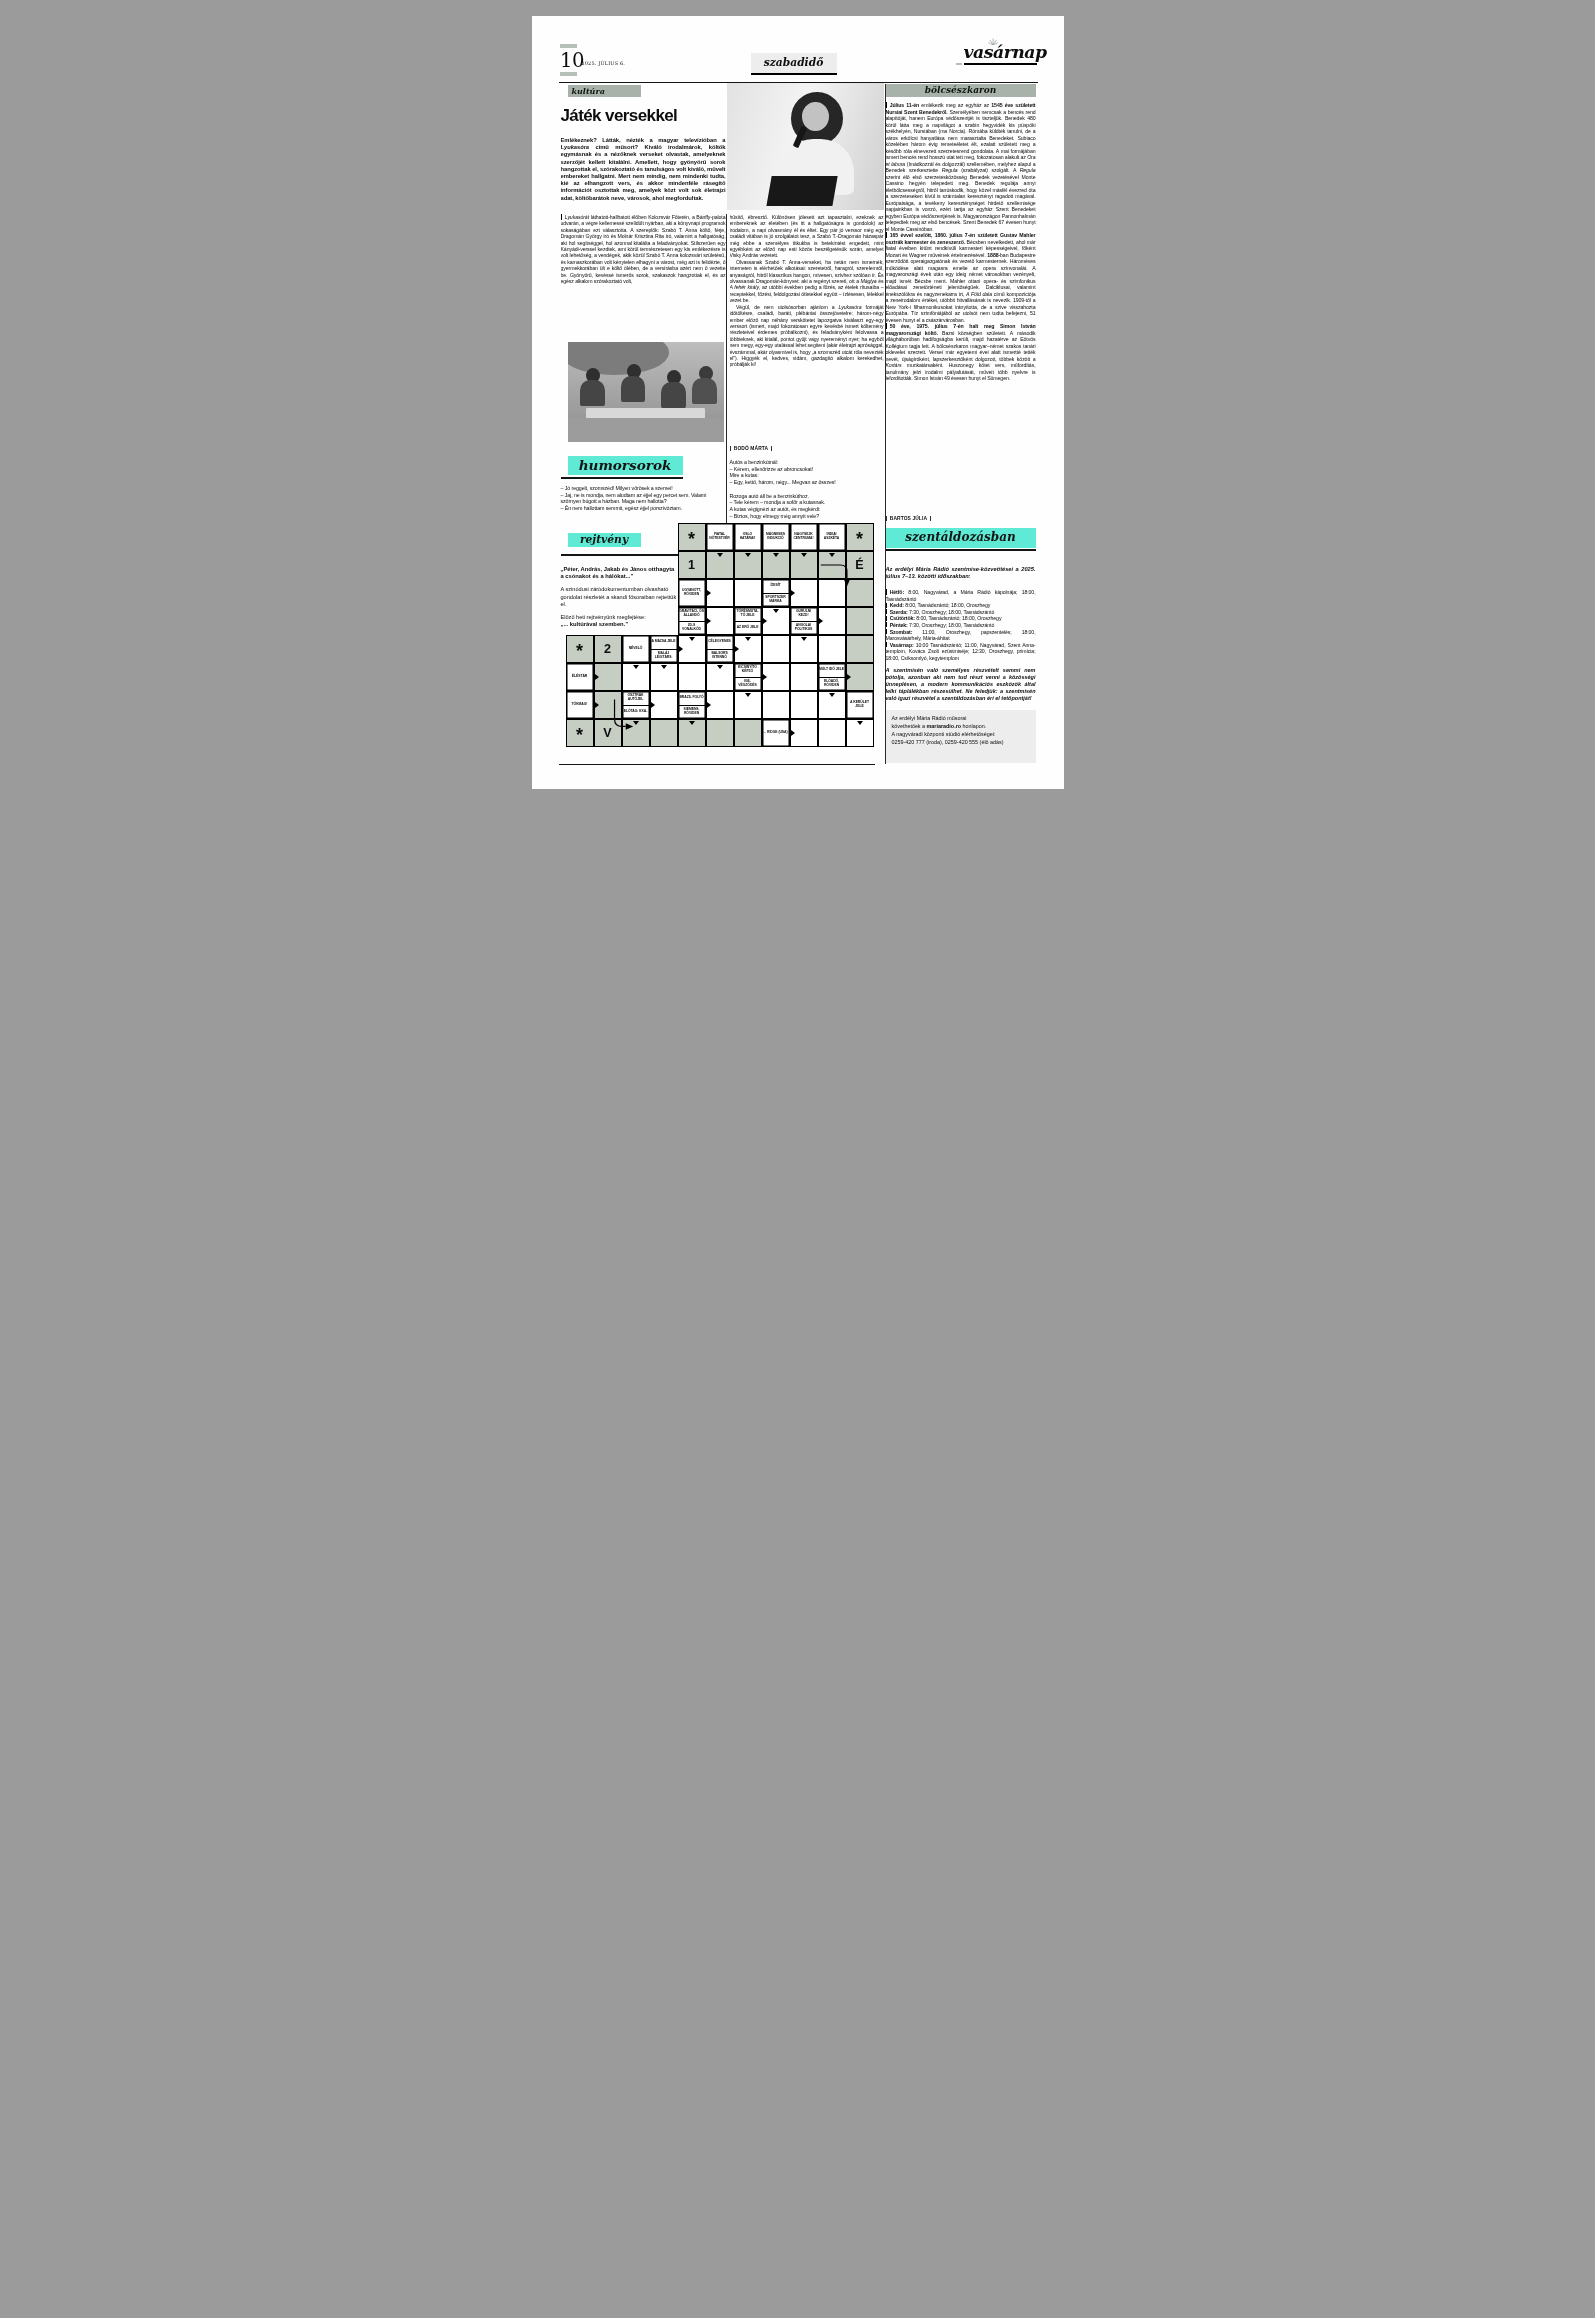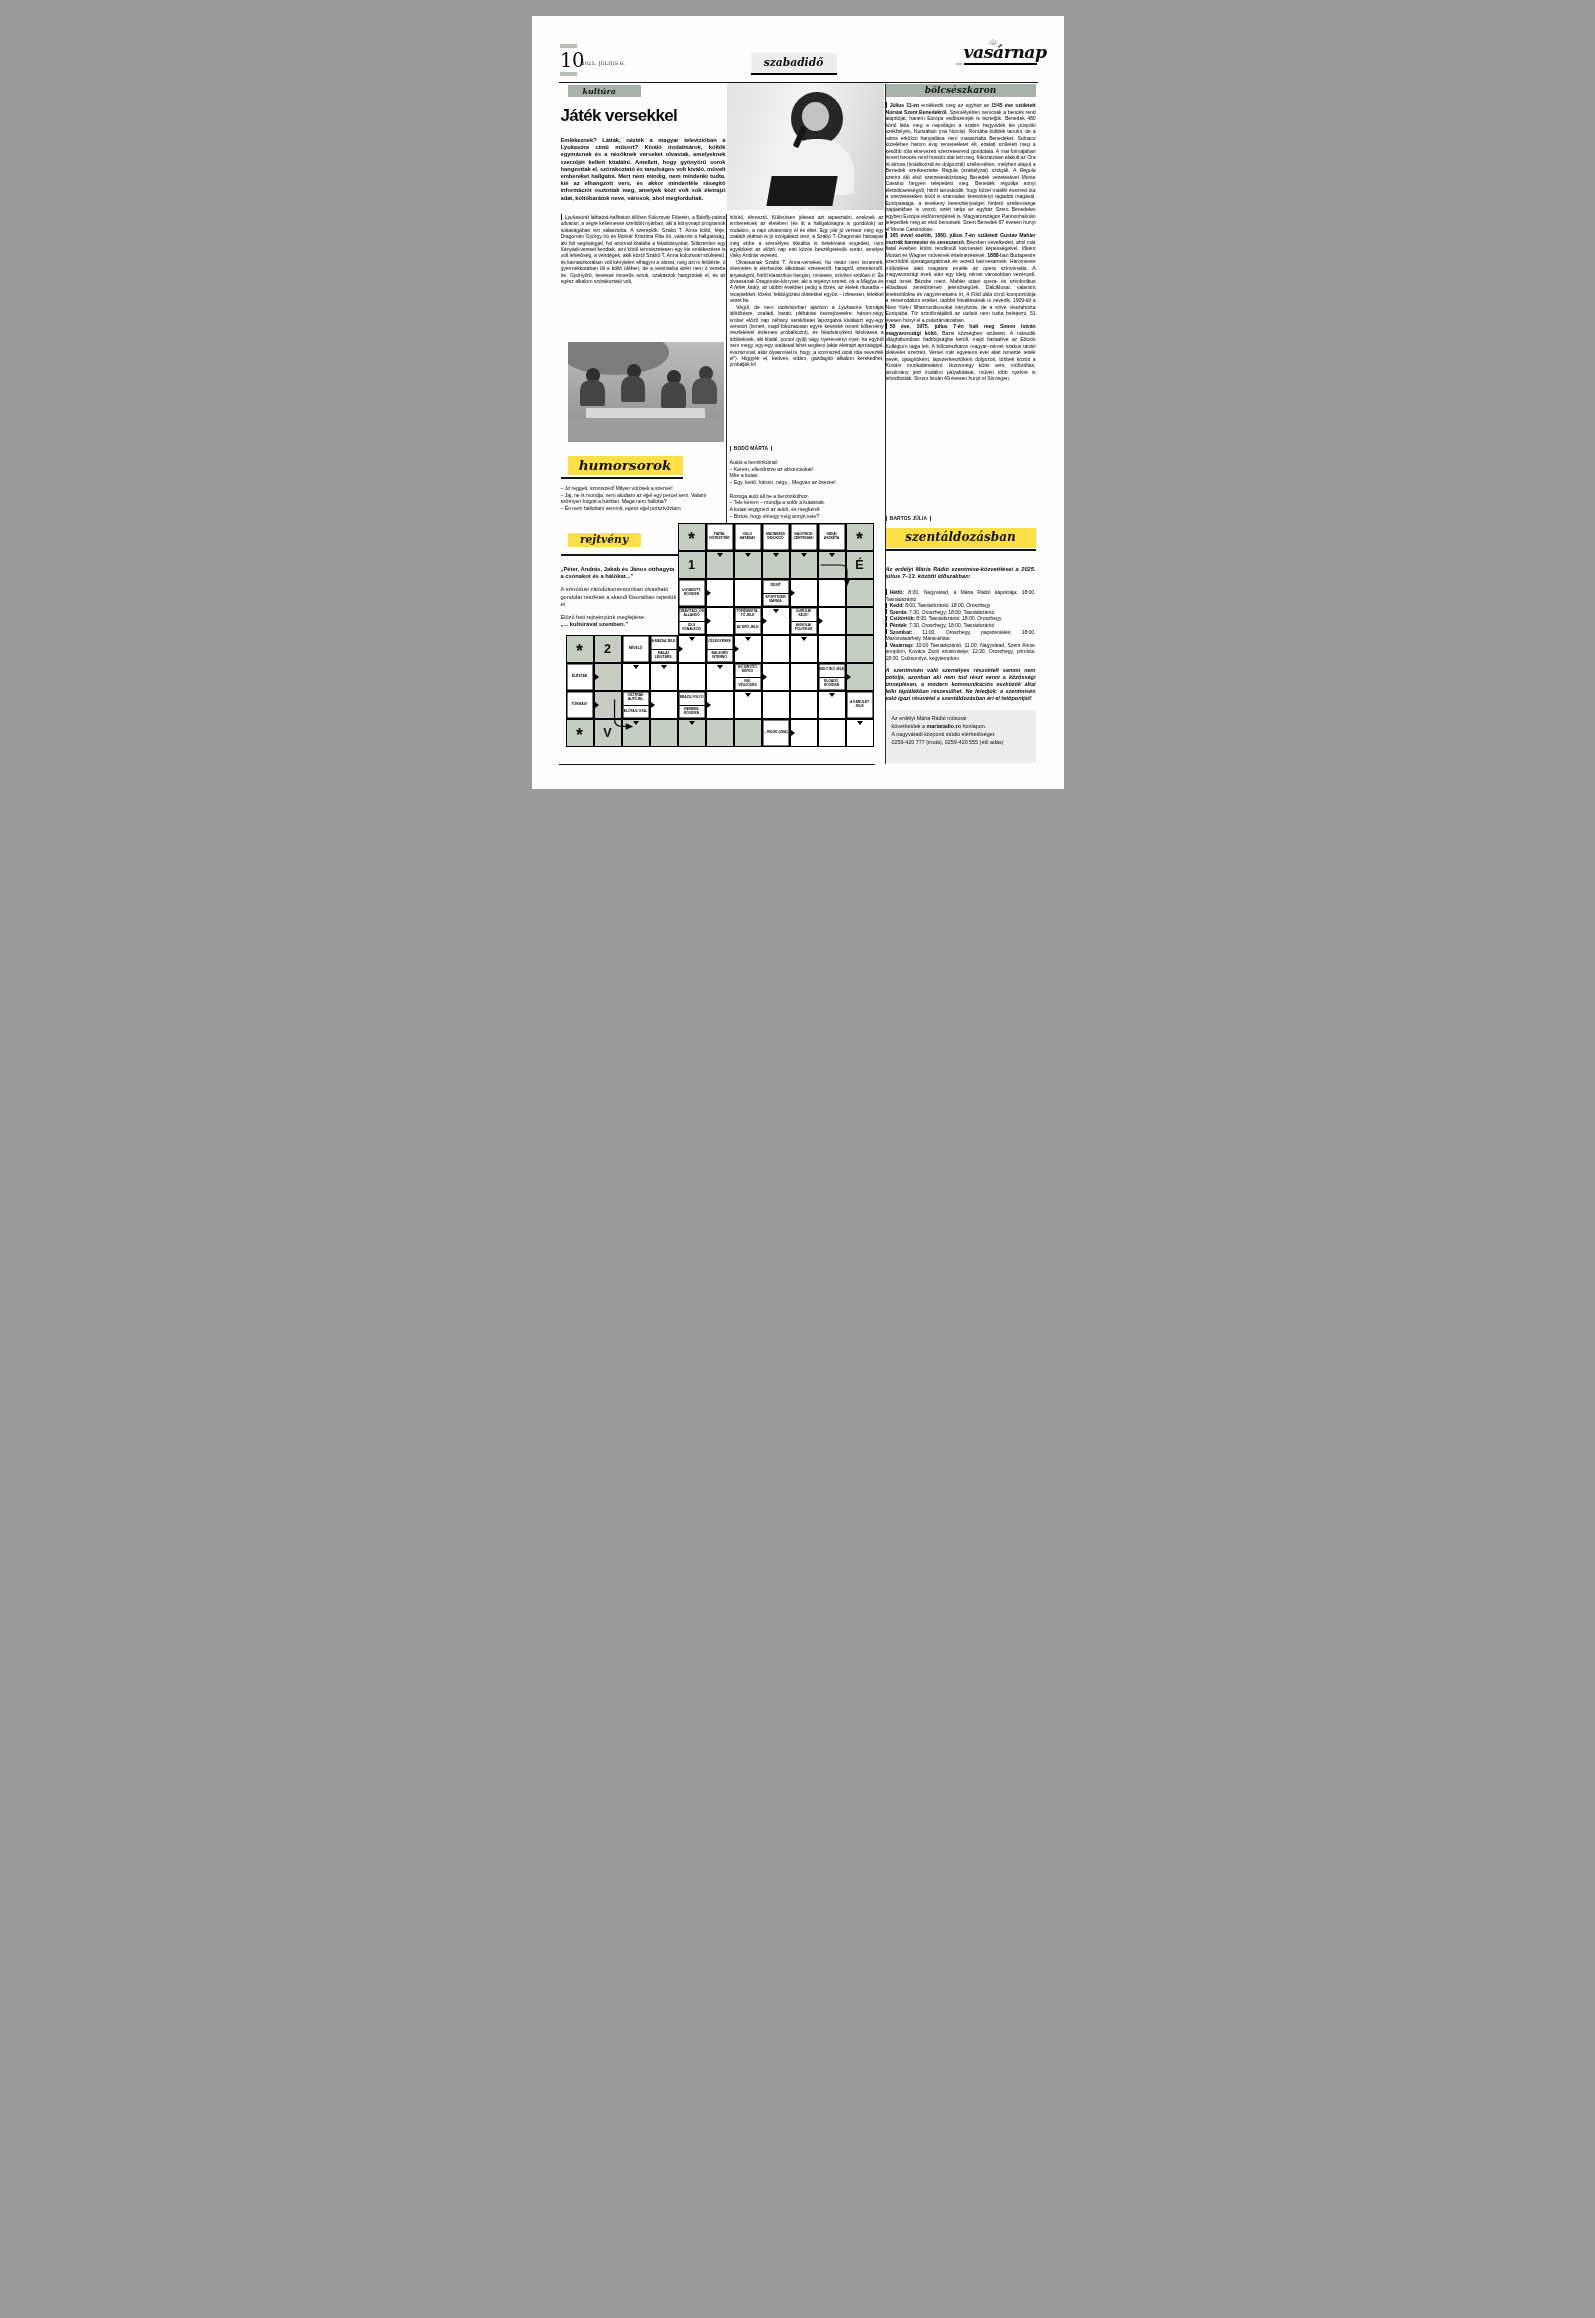--- a/index.html
+++ b/index.html
@@ -23,21 +23,21 @@
   .szabadido{background:#ededed;text-align:center;border-bottom:2.3px solid #000;
              font-family:"DejaVu Serif",serif;font-style:italic;font-weight:700;font-size:10.7px;line-height:20px;}
   .logo{font-family:"DejaVu Serif",serif;font-style:italic;font-weight:700;font-size:17.3px;line-height:18.7px;
         letter-spacing:-0.5px;white-space:nowrap;}
   .logo-wrap{border-bottom:2.3px solid #000;padding-bottom:1.4px;}
   .logo-nub{position:absolute;left:-8px;bottom:-2.3px;width:6px;height:2.3px;background:#b6c0b8;}
   .rule{background:#151515;}
 
   
   .tag-green{background:#a8b2aa;color:#101510;}
-  .tag-gray{background:#fde047;color:#141414;}
+  .tag-gray{background:#5eead4;color:#141414;}
 
   .headline{font-size:17px;line-height:1.05;font-weight:700;letter-spacing:-0.6px;}
   .lead{font-weight:700;font-size:5.8px;line-height:7.2px;text-align:justify;letter-spacing:-0.05px;overflow:hidden;}
   .clip{overflow:hidden;}
   .preline{white-space:pre-line;}
 
   
   .photo{overflow:hidden;position:absolute;}
   .ph1{background:linear-gradient(105deg,#e2e2e2 0%,#f4f4f4 45%,#cfcfcf 100%);}
   .ph1 .hair{position:absolute;left:41%;top:7%;width:33%;height:42%;border-radius:50%;background:#262626;}
@@ -102,21 +102,21 @@
           <line x1="11" y1="15" x2="1" y2="10"></line>
         <line x1="11" y1="15" x2="21" y2="10"></line>
       </g>
     </svg>
     <span class="logo">vasárnap</span>
     <span class="logo-nub"></span>
   </div>
 
   <div class="abs rule" style="left:27px;top:66px;width:479px;height:1.4px;"></div>
 
-  <div class="abs tag-green serif-it" style="left:36px;top:69px;width:73px;height:12px;font-size:8px;line-height:12px;padding-left:15px;box-sizing:border-box;">kultúra</div>
+  <div class="abs tag-green serif-it" style="left:36px;top:69px;width:73px;height:12px;font-size:8px;line-height:12px;padding-left:4px;box-sizing:border-box;">kultúra</div>
 
   <div class="abs headline" style="left:29px;top:91px;width:165px;">Játék versekkel</div>
 
   <div class="abs lead" style="left:29px;top:121px;width:165px;height:73px;"><span>Emlékeznek? Látták, nézték a magyar televízióban a </span><span class="ri">Lyukasóra</span><span> című műsort? Kiváló irodalmárok, költők egymásnak és a nézőknek verseket olvastak, amelyeknek szerzőjét kellett kitalálni. Amellett, hogy gyönyörű sorok hangzottak el, szórakoztató és tanulságos volt kiváló, művelt embereket hallgatni. Mert nem mindig, nem mindenki tudta, kié az elhangzott vers, és akkor mindenféle rásegítő információt osztottak meg, amelyek közt volt sok életrajzi adat, költőbarátok neve, városok, ahol megfordultak.</span></div>
 
   <div class="abs body-txt clip" style="left:29px;top:198px;width:165px;height:118px;">
     <span class="pmark"></span><span><span class="ri">Lyukasórát</span><span> láthatott-hallhatott élőben Kolozsvár Főterén, a Bánffy-palota udvarán, a végre kellemessé szelídült nyárban, aki a könyvnapi programok sokaságában ezt választotta. A szereplők: Szabó T. Anna költő, férje, Dragomán György író és Molnár Krisztina Rita író, valamint a hallgatóság, aki hol segítséggel, hol azonnal kitalálta a feladványokat. Stílszerűen egy Kányádi-verssel kezdtek, ami körül természetesen egy kis emlékezésre is volt lehetőség, a vendégek, akik közül Szabó T. Anna kolozsvári születésű, és kamaszkorában volt kénytelen elhagyni a várost, még azt is felidézte, ő gyermekkorában ült e költő ölében, de a versírásba azért nem ő vezette be. Gyönyörű, kevéssé ismerős sorok, szakaszok hangzottak el, és az egész alkalom szórakoztató volt,</span></span>
   </div>
 
   <div class="photo ph2 abs" style="left:36px;top:326px;width:156px;height:100px;">

